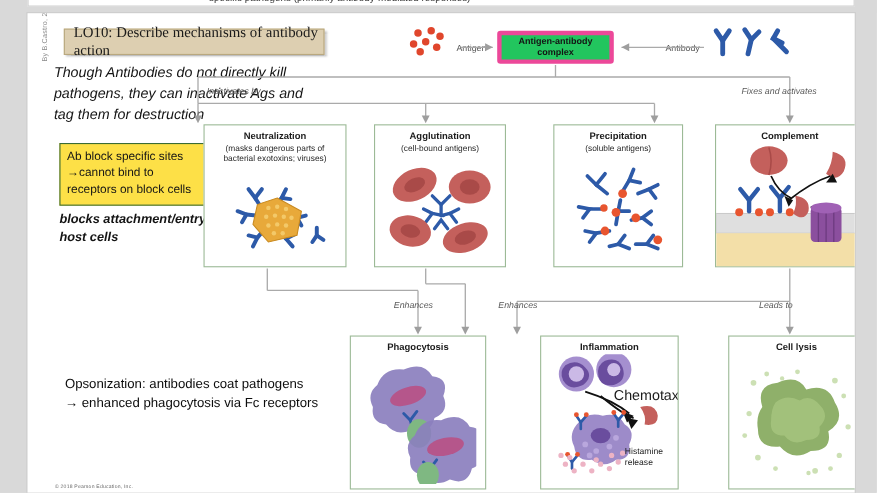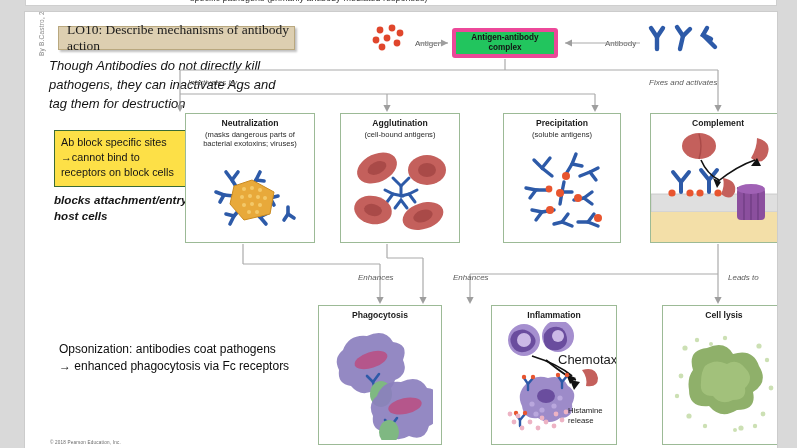--- a/index.html
+++ b/index.html
@@ -236,24 +236,24 @@
           <polygon points="570,100 566.4,93 573.6,93"></polygon>
           <polygon points="693,100 689.4,93 696.6,93"></polygon>
           <polygon points="355,292 351.4,285 358.6,285"></polygon>
           <polygon points="398,292 394.4,285 401.6,285"></polygon>
           <polygon points="445,292 441.4,285 448.6,285"></polygon>
           <polygon points="693,292 689.4,285 696.6,285"></polygon>
         </g>
       </svg>
 
       <div class="lbl-i" style="left:163px;top:66px">Inactivates by</div>
-      <div class="lbl-i" style="left:624px;top:66px">Fixes and activates</div>
+      <div class="lbl-i" style="left:649px;top:66px">Fixes and activates</div>
       <div class="lbl-i" style="left:333px;top:261px">Enhances</div>
       <div class="lbl-i" style="left:428px;top:261px">Enhances</div>
-      <div class="lbl-i" style="left:703px;top:261px">Leads to</div>
+      <div class="lbl-i" style="left:665px;top:261px">Leads to</div>
 
       <div class="node-box" style="left:160px;top:101px;width:130px;height:130px">
         <div class="node-title">Neutralization</div>
         <div class="node-sub">(masks dangerous parts of bacterial exotoxins; viruses)</div>
         <svg class="art" style="left:18px;top:48px;width:96px;height:74px" viewBox="0 0 96 74">
           <g stroke="#2d5aa8" stroke-width="3.6" fill="none" stroke-linecap="round">
             <path d="M22 10 L28 18 L34 10"></path>
               <path d="M28 18 L33 26"></path>
             <path d="M56 10 L52 18 L60 19"></path>
               <path d="M52 18 L48 26"></path>

